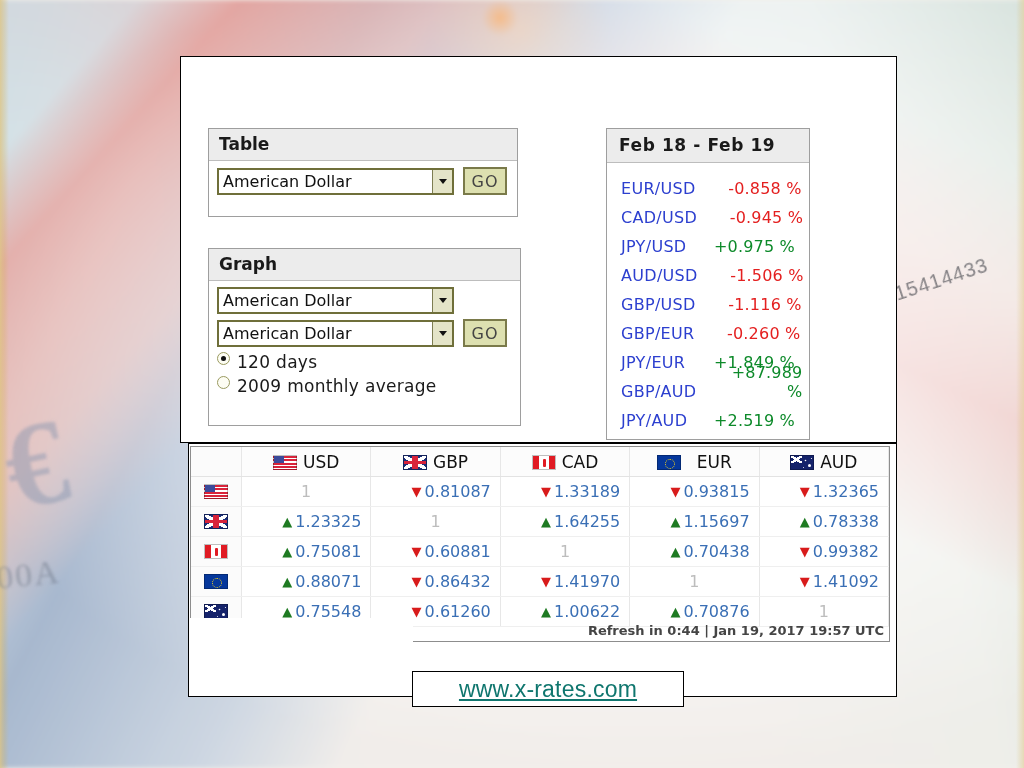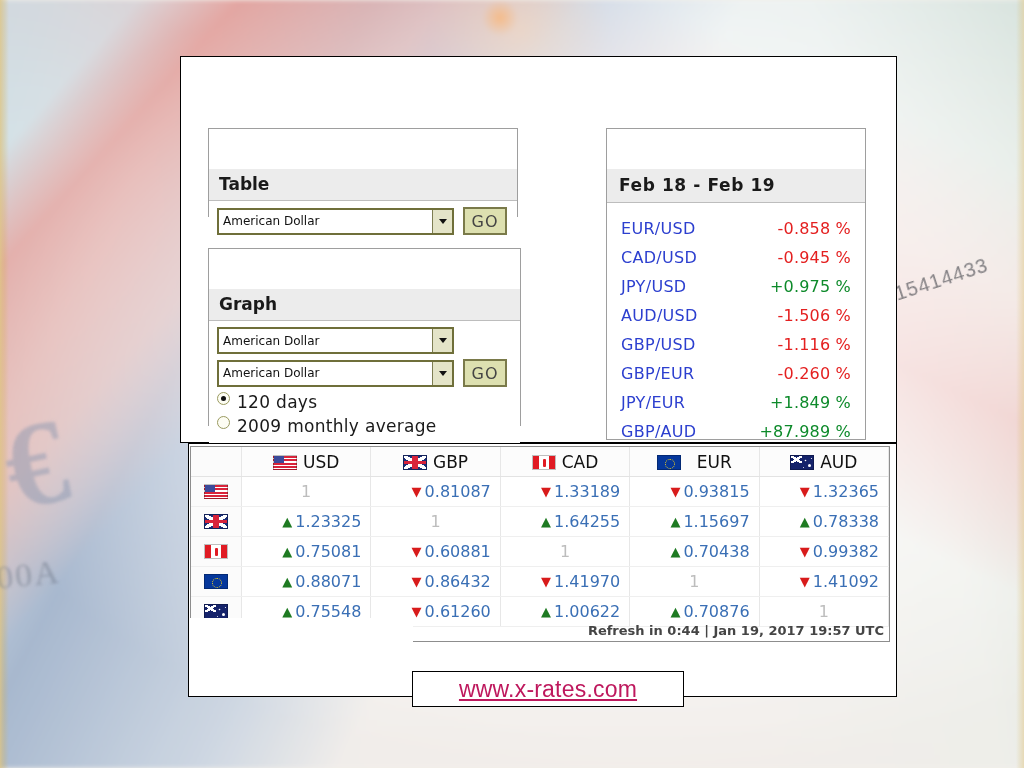--- a/index.html
+++ b/index.html
@@ -66,32 +66,32 @@
   #panel-bottom{
     position:absolute;left:188px;top:443px;width:709px;height:254px;
     background:#fff;border:1px solid #000;box-sizing:border-box;
   }
 
   
   .xr-box{position:absolute;border:1px solid #9e9e9e;background:#fff;box-sizing:border-box;}
   .xr-head{
     background:#ececec;border-bottom:1px solid #bdbdbd;
     font-size:17px;font-weight:bold;color:#1a1a1a;
-    padding:5px 10px 6px 10px;font-family:"DejaVu Sans","Liberation Sans",sans-serif;margin-top:40px;
+    padding:5px 10px 6px 10px;font-family:"DejaVu Sans","Liberation Sans",sans-serif;
   }
   .xr-body{padding:6px 8px 8px 8px;background:#fff;}
 
   
   .sel-row{display:flex;align-items:center;gap:9px;margin-bottom:5px;}
   .xsel{
     position:relative;width:237px;height:27px;box-sizing:border-box;
     border:2px solid #6f6f3a;background:#fff;display:flex;align-items:center;
   }
   .xsel .val{
-    font-size:12px;color:#111;padding-left:4px;flex:1;white-space:nowrap;overflow:hidden;
+    font-size:16px;color:#111;padding-left:4px;flex:1;white-space:nowrap;overflow:hidden;
     font-family:"DejaVu Sans","Liberation Sans",sans-serif;
   }
   .xsel .arrowbtn{
     width:19px;height:23px;margin-right:0px;background:#e4e4c8;
     border-left:1px solid #7d7d52;display:flex;align-items:center;justify-content:center;
   }
   .xsel .arrowbtn i{
     display:block;width:0;height:0;border-left:4px solid transparent;border-right:4px solid transparent;
     border-top:5px solid #111;
   }
@@ -107,21 +107,21 @@
   .radio{
     width:13px;height:13px;border-radius:50%;border:1px solid #9a9a60;background:#fdfdf3;
     box-sizing:border-box;position:relative;flex:none;
   }
   .radio.on::after{
     content:"";position:absolute;left:3px;top:3px;width:5px;height:5px;border-radius:50%;background:#111;
   }
   .radio-label{font-size:17px;color:#1a1a1a;font-family:"DejaVu Sans","Liberation Sans",sans-serif;letter-spacing:.3px;}
 
   
-  #box-change{left:606px;top:128px;width:260px;height:312px;}
+  #box-change{left:606px;top:128px;width:204px;height:312px;}
   #box-change .xr-head{font-size:17px;letter-spacing:.6px;padding:6px 12px 7px 12px;}
   .chg-list{padding:6px 0 4px 0;}
   .chg-row{display:flex;align-items:flex-end;height:29px;padding:0 14px 0 14px;}
   .chg-pair{
     flex:1;font-size:16px;color:#2c3fcf;
     font-family:"DejaVu Sans","Liberation Sans",sans-serif;letter-spacing:.3px;
   }
   .chg-val{
     font-size:16px;font-family:"DejaVu Sans","Liberation Sans",sans-serif;
     text-align:right;min-width:88px;letter-spacing:.2px;margin-left:18px;
@@ -192,21 +192,21 @@
     position:absolute;left:189px;top:618px;width:224px;height:26px;background:#fff;
   }
 
   
   #url-box{
     position:absolute;left:412px;top:671px;width:272px;height:36px;
     background:#fff;border:1px solid #000;box-sizing:border-box;
     display:flex;align-items:center;justify-content:center;
   }
   #url-link{
-    font-family:"Liberation Sans",sans-serif;font-size:23px;color:#be185d;
+    font-family:"Liberation Sans",sans-serif;font-size:23px;color:#0f766e;
     text-decoration:underline;letter-spacing:.2px;
   }
 </style>
 </head>
 <body>
 
 <div id="slide">
 
   <div id="bg-photo"></div>
   <div id="bg-vignette"></div>

